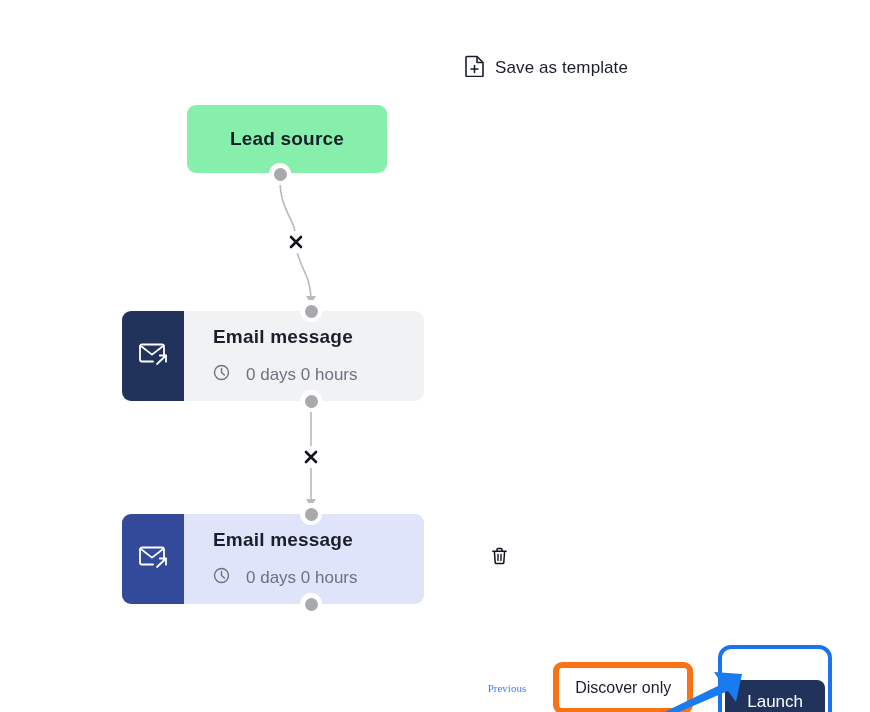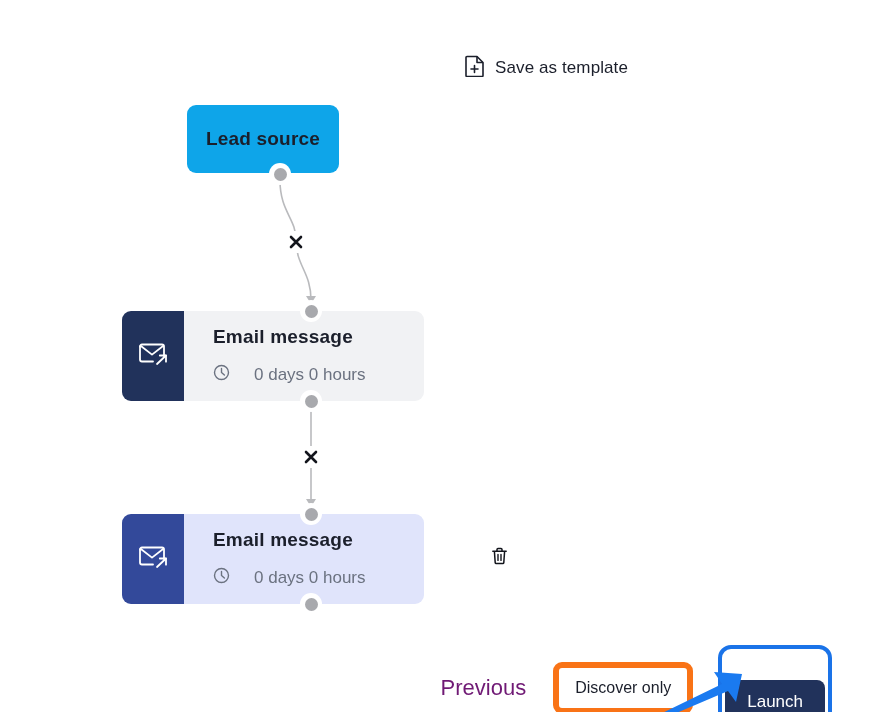--- a/index.html
+++ b/index.html
@@ -48,23 +48,23 @@
   .canvas {
     position: absolute;
     inset: 0;
   }
 
   
   .node-lead {
     position: absolute;
     left: 187px;
     top: 105px;
-    width: 152px;
+    width: 200px;
     height: 68px;
-    background: #0ea5e9;
+    background: #86efac;
     border-radius: 9px;
     display: flex;
     align-items: center;
     justify-content: center;
   }
   .node-lead-title {
     font-size: 19px;
     font-weight: bold;
     color: #1b1f2b;
     letter-spacing: .2px;
@@ -115,21 +115,21 @@
   .node-title {
     font-size: 19px;
     font-weight: bold;
     color: #1b1f2b;
     letter-spacing: .2px;
     line-height: 1.15;
   }
   .node-sub {
     display: flex;
     align-items: center;
-    gap: 24px;
+    gap: 16px;
     font-size: 17px;
     color: #6b7280;
     line-height: 1.15;
     margin-top: 12px;
   }
 
   
   .trash-btn {
     position: absolute;
     left: 484px;
@@ -186,27 +186,27 @@
     top: 645px;
     width: 870px;
     display: flex;
     justify-content: flex-end;
     align-items: center;
     gap: 25px;
     padding-right: 38px;
     box-sizing: border-box;
   }
   .btn-prev {
-    font-size: 22px;
-    color: #701a75;
+    font-size: 11px;
+    color: #3b82f6;
     background: none;
     border: none;
     padding: 6px 2px;
     cursor: pointer;
-    font-family: Liberation Sans, sans-serif;
+    font-family: Liberation Serif, serif;
   }
   .btn-secondary {
     font-size: 16px;
     color: #1b1f2b;
     background: #ffffff;
     border: 6px solid #f97316;
     border-radius: 9px;
     padding: 11px 16px;
     cursor: pointer;
     font-family: "Liberation Sans", sans-serif;

